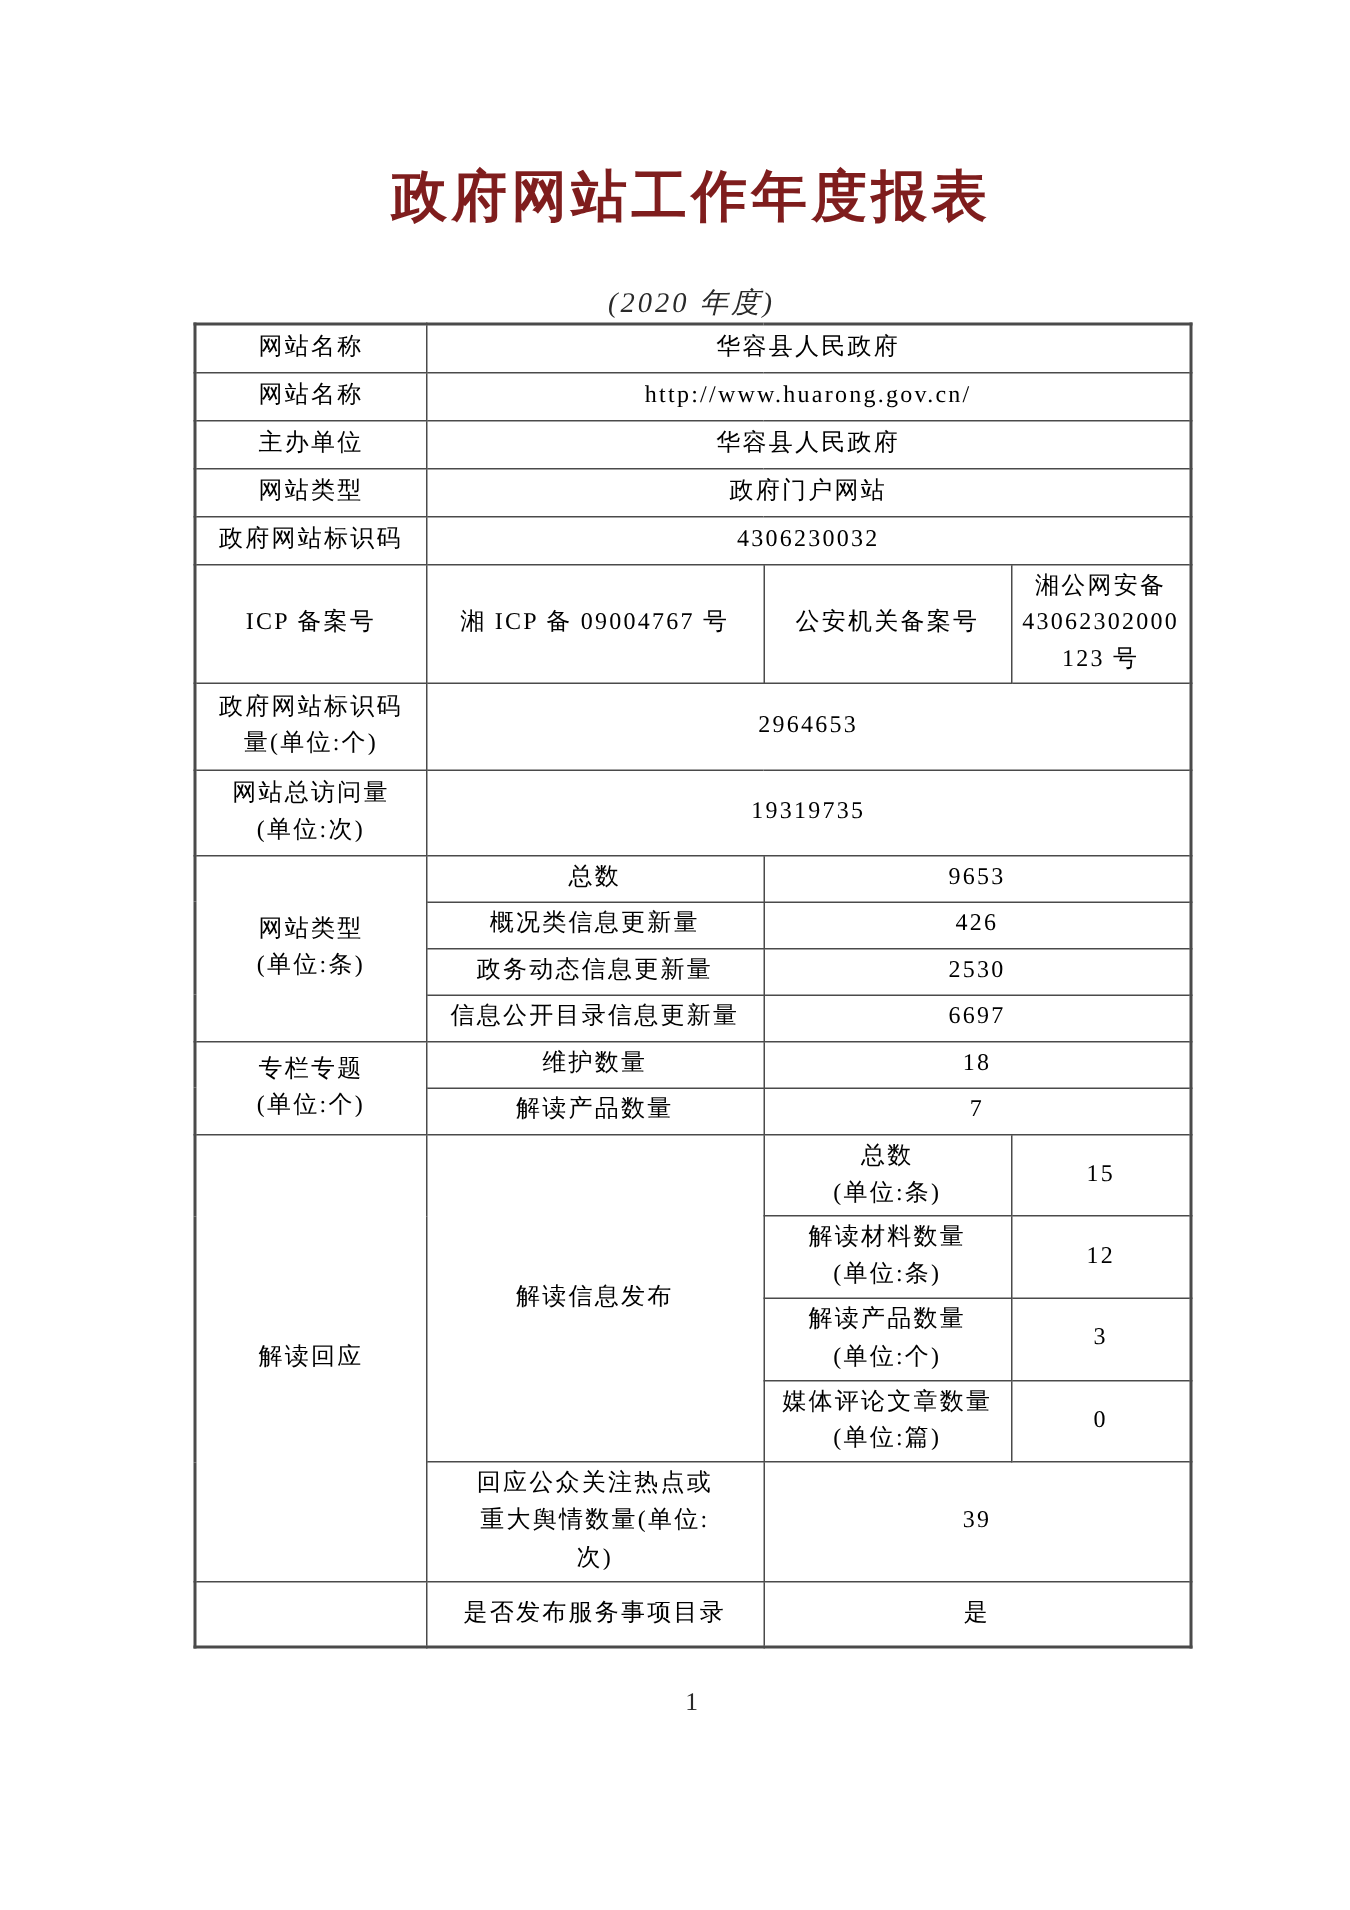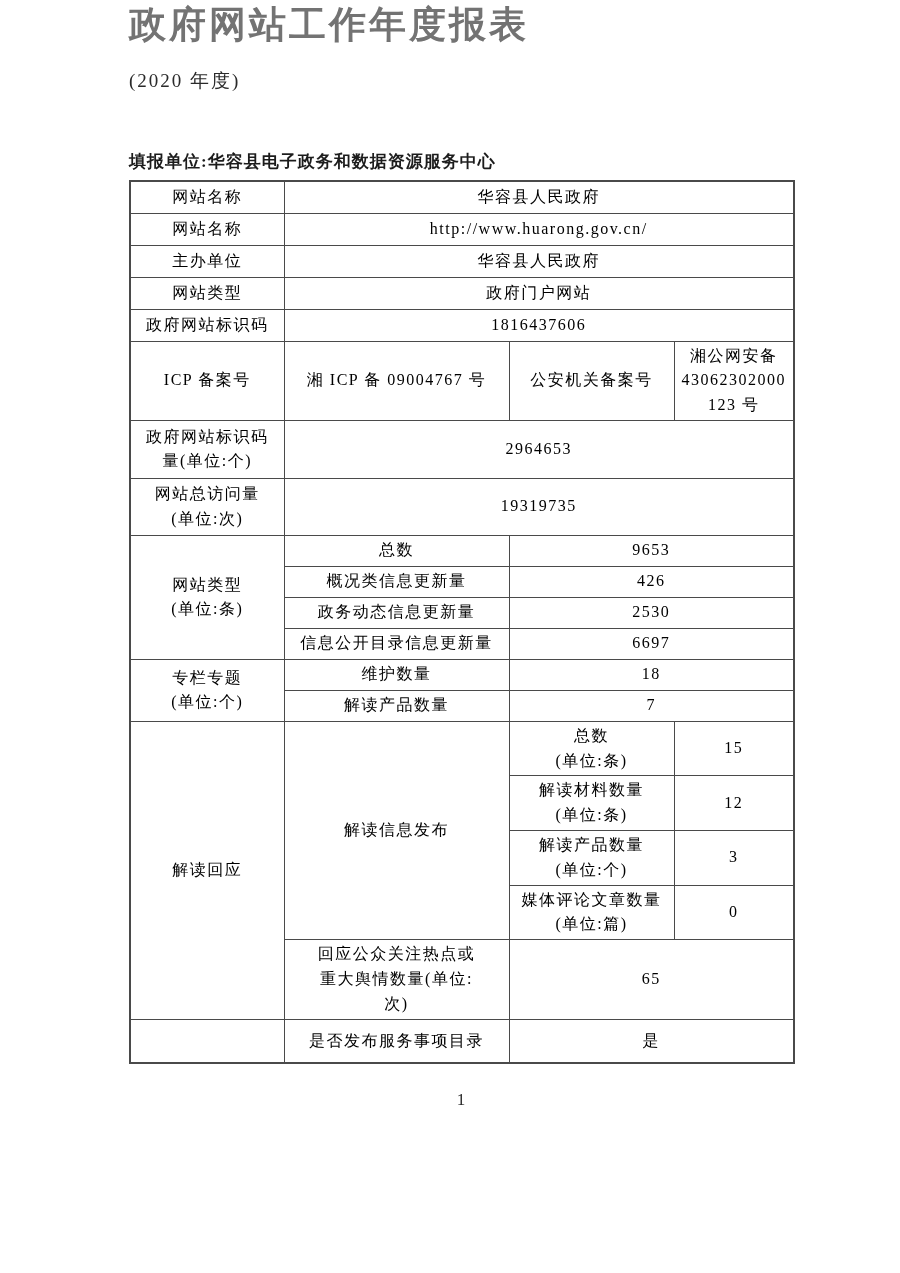--- a/index.html
+++ b/index.html
@@ -10,31 +10,35 @@
     font-family: "Liberation Serif", "DejaVu Serif", serif;
     color: #262626;
     position: relative;
     overflow: hidden;
   }
   .sheet {
     width: 664px;
     margin-left: 129px;
   }
   .doc-title {
+    margin-top: 106px;
+    text-align: center;
     font-family: "Liberation Sans", "DejaVu Sans", sans-serif;
     font-weight: 700;
     font-size: 37px;
     letter-spacing: 3px;
-    color: #737373;
+    color: #7f1d1d;
   }
   .doc-subtitle {
-    margin-top: 18px;
+    margin-top: 33px;
+    text-align: center;
     font-size: 19px;
     letter-spacing: 2px;
     color: #2a2a2a;
+    font-style: italic;
   }
   .reporting-unit {
     margin-top: 56px;
     margin-bottom: 7px;
     font-size: 17px;
     font-weight: 700;
     letter-spacing: 1px;
     color: #1c1c1c;
   }
   table.report {
@@ -76,21 +80,20 @@
 </style>
 </head>
 <body>
 
 <div class="sheet">
 
   <h1 class="doc-title">政府网站工作年度报表</h1>
 
   <div class="doc-subtitle">(2020 年度)</div>
 
-  <div class="reporting-unit">填报单位:华容县电子政务和数据资源服务中心</div>
 
   <table class="report">
     <colgroup>
         <col class="c1">
         <col class="c2">
         <col class="c3">
         <col class="c4">
       </colgroup>
 
     <tbody>
@@ -109,21 +112,21 @@
       <td colspan="3">华容县人民政府</td>
     </tr>
 
     <tr>
       <td class="h32">网站类型</td>
       <td colspan="3">政府门户网站</td>
     </tr>
 
     <tr>
       <td class="h32">政府网站标识码</td>
-      <td colspan="3">1816437606</td>
+      <td colspan="3">4306230032</td>
     </tr>
 
     <tr>
       <td class="h78">ICP 备案号</td>
       <td>湘 ICP 备 09004767 号</td>
       <td>公安机关备案号</td>
       <td class="ml">湘公网安备
 43062302000
 123 号</td>
     </tr>
@@ -189,21 +192,21 @@
     </tr>
     <tr>
       <td class="h53 ml">媒体评论文章数量
 (单位:篇)</td>
       <td>0</td>
     </tr>
     <tr>
       <td class="h72 ml">回应公众关注热点或
 重大舆情数量(单位:
 次)</td>
-      <td colspan="2">65</td>
+      <td colspan="2">39</td>
     </tr>
 
     <tr>
       <td class="h44"></td>
       <td>是否发布服务事项目录</td>
       <td colspan="2">是</td>
     </tr>
 
   </tbody>
     </table>

